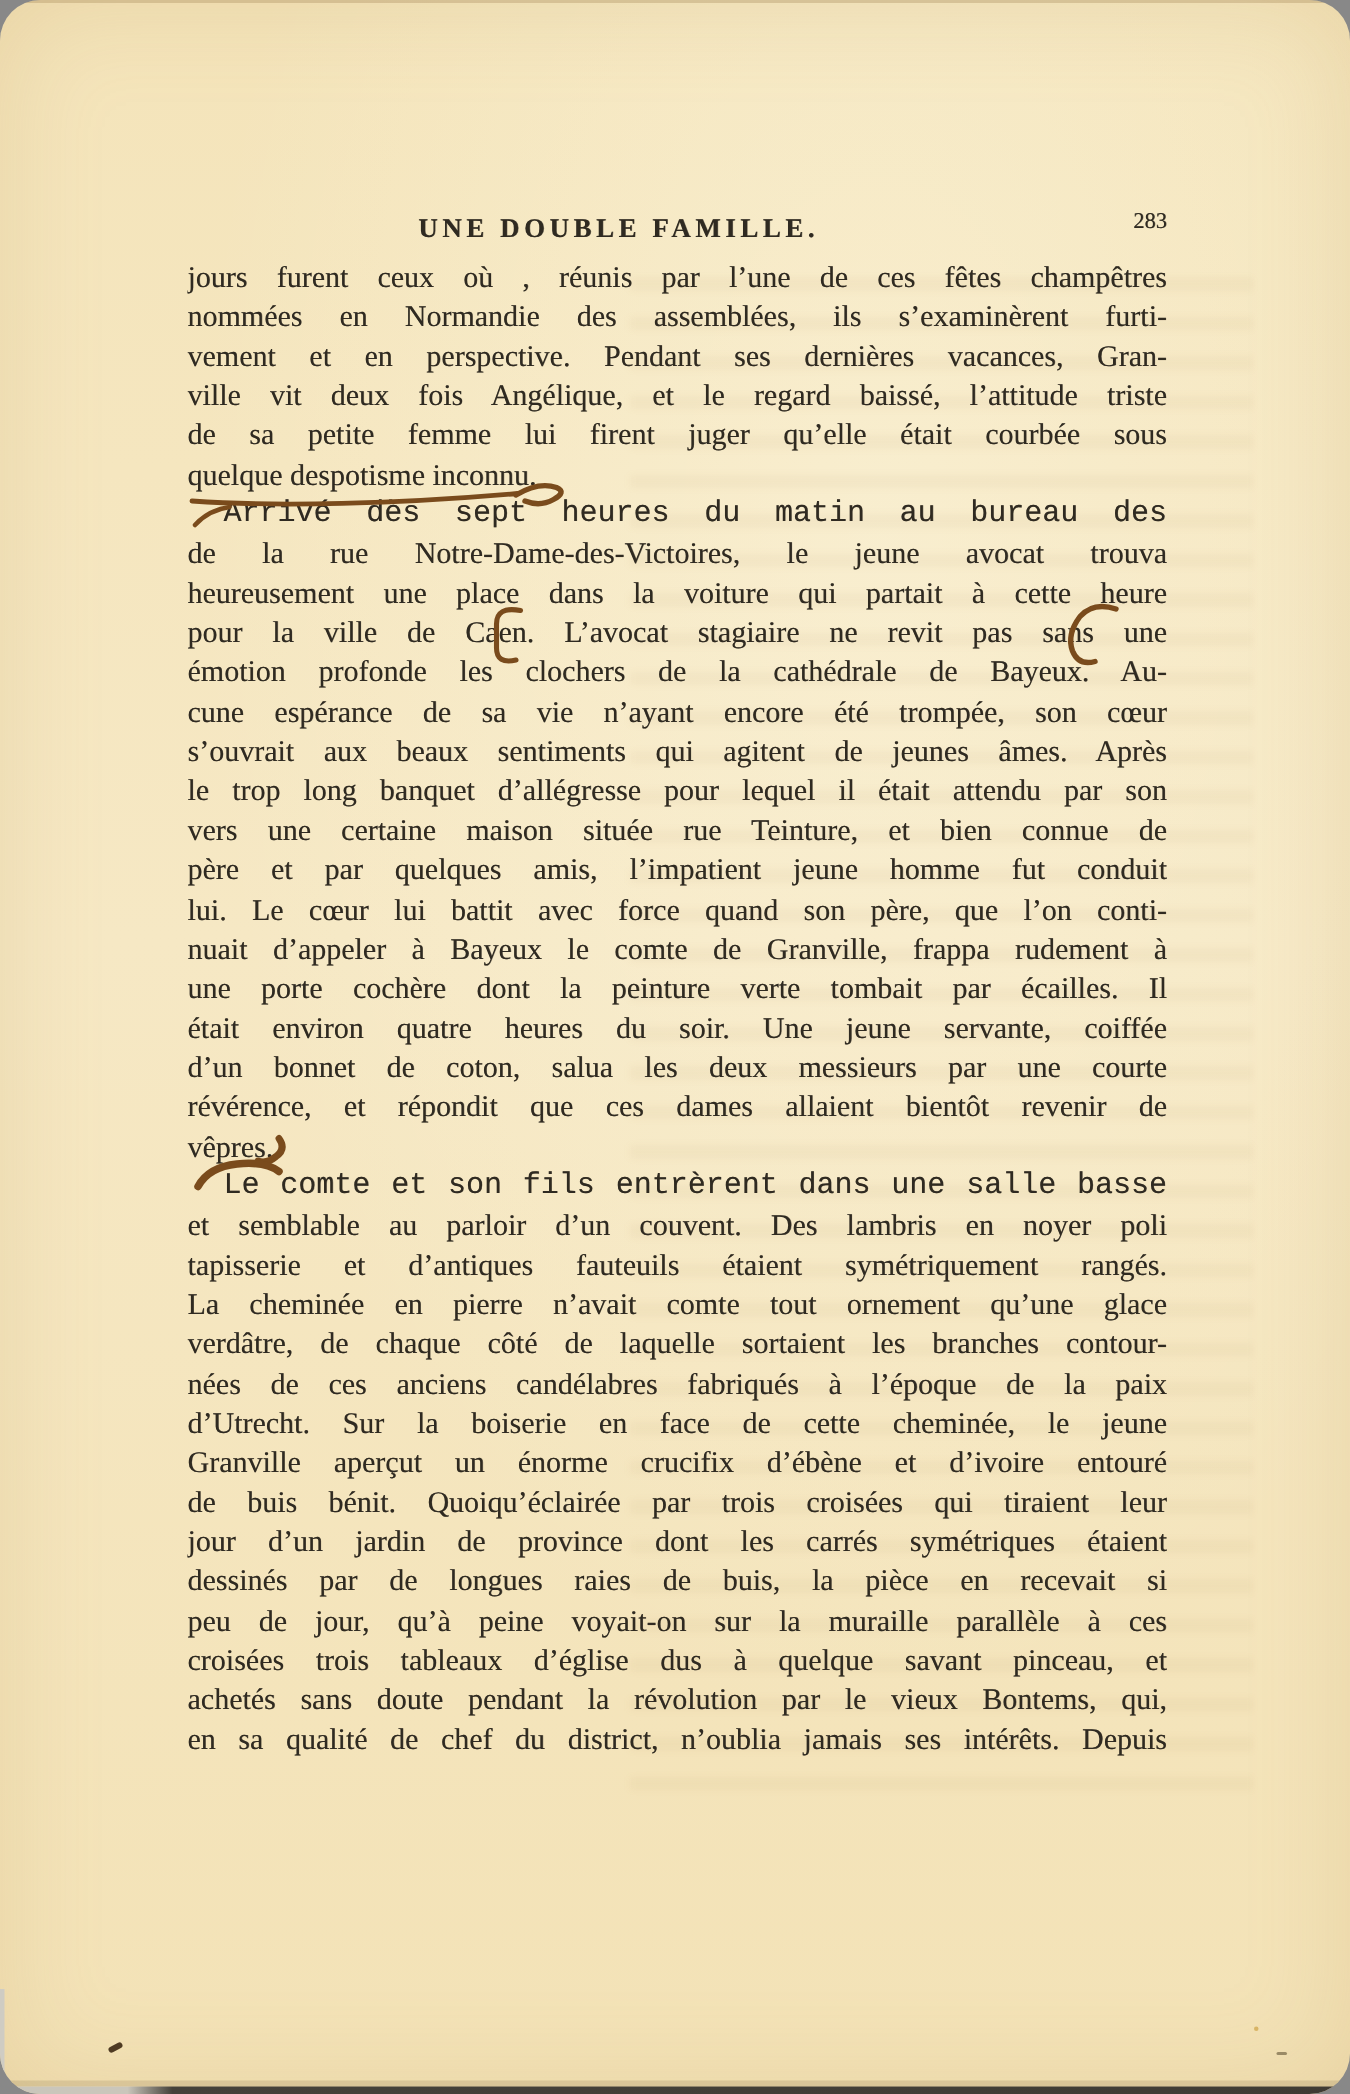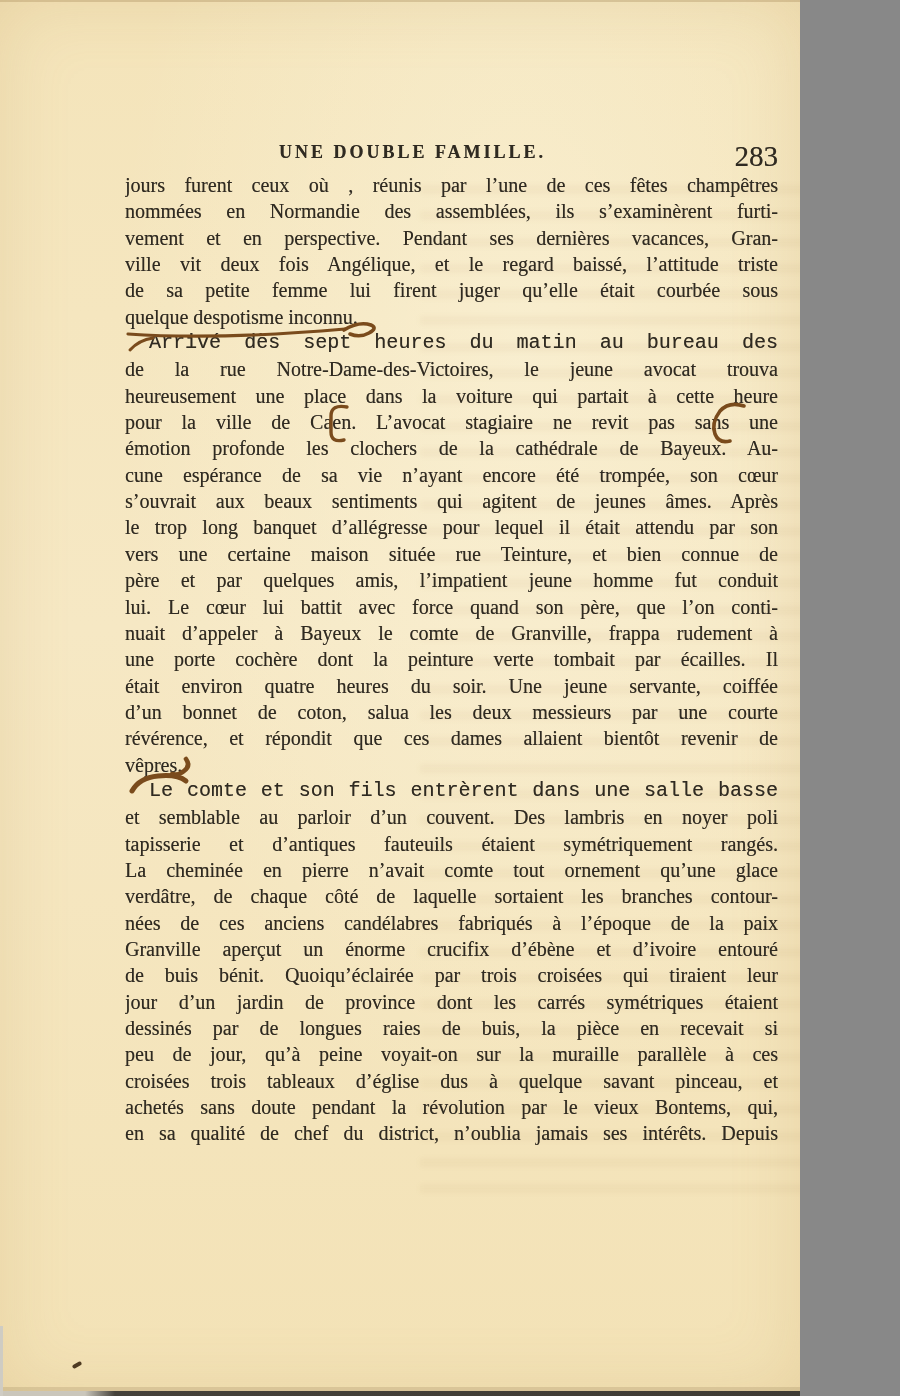--- a/index.html
+++ b/index.html
@@ -1,47 +1,48 @@
 <!DOCTYPE html>
 <html><head>
 <meta charset="utf-8">
 <style>
   html, body { margin: 0; padding: 0; background: #888; }
   .page {
     position: relative;
-    width: 800px;
+    width: 900px;
     height: 1396px;
     overflow: hidden;
     background:
       radial-gradient(ellipse at 65% 25%, rgba(255,252,235,0.35), rgba(255,252,235,0) 55%),
       linear-gradient(180deg, #f4e4ba 0%, #f6e8c4 45%, #f3e2b6 100%);
     box-shadow: inset 0 0 70px rgba(186,146,76,0.20);
     font-family: "Liberation Serif", "DejaVu Serif", serif;
     color: #2f2a21;
+    border-radius: 27px;
   }
   .page::before { 
     content: "";
     position: absolute; left: 0; top: 0; right: 0; height: 2px;
     background: rgba(150,120,70,0.28);
   }
   .header {
     position: absolute;
     left: 125px; top: 140px; width: 653px; height: 30px;
   }
   .running-title {
     position: absolute; left: 0; top: 2px; width: 575px;
     text-align: center;
     font-size: 18px; font-weight: bold;
     letter-spacing: 3px;
     text-shadow: 0.2px 0.2px 0 rgba(47,42,33,0.55);
   }
   .page-number {
     position: absolute; left: 528px; top: 0; width: 125px;
     text-align: right;
-    font-size: 29px;
+    font-size: 15px;
     text-shadow: 0.25px 0.25px 0 rgba(47,42,33,0.55);
   }
   .body-text {
     position: absolute;
     left: 125px; top: 172px; width: 653px;
     font-size: 20px;
     line-height: 26.35px;
     text-shadow: 0.2px 0.2px 0 rgba(47,42,33,0.5);
   }
   .line { height: 26.35px; overflow: hidden; }
@@ -125,20 +126,21 @@
       <div class="line j"><span>était environ quatre heures du soir. Une jeune servante, coiffée</span></div>
       <div class="line j"><span>d’un bonnet de coton, salua les deux messieurs par une courte</span></div>
       <div class="line j"><span>révérence, et répondit que ces dames allaient bientôt revenir de</span></div>
       <div class="line"><span>vêpres.</span></div>
       <div class="line j ind"><span>Le comte et son fils entrèrent dans une salle basse servant de salon,</span></div>
       <div class="line j"><span>et semblable au parloir d’un couvent. Des lambris en noyer poli</span></div>
       <div class="line j"><span>tapisserie et d’antiques fauteuils étaient symétriquement rangés.</span></div>
       <div class="line j"><span>La cheminée en pierre n’avait comte tout ornement qu’une glace</span></div>
       <div class="line j"><span>verdâtre, de chaque côté de laquelle sortaient les branches contour-</span></div>
       <div class="line j"><span>nées de ces anciens candélabres fabriqués à l’époque de la paix</span></div>
+      <div class="line j"><span>d’Utrecht. Sur la boiserie en face de cette cheminée, le jeune</span></div>
       <div class="line j"><span>Granville aperçut un énorme crucifix d’ébène et d’ivoire entouré</span></div>
       <div class="line j"><span>de buis bénit. Quoiqu’éclairée par trois croisées qui tiraient leur</span></div>
       <div class="line j"><span>jour d’un jardin de province dont les carrés symétriques étaient</span></div>
       <div class="line j"><span>dessinés par de longues raies de buis, la pièce en recevait si</span></div>
       <div class="line j"><span>peu de jour, qu’à peine voyait-on sur la muraille parallèle à ces</span></div>
       <div class="line j"><span>croisées trois tableaux d’église dus à quelque savant pinceau, et</span></div>
       <div class="line j"><span>achetés sans doute pendant la révolution par le vieux Bontems, qui,</span></div>
       <div class="line j"><span>en sa qualité de chef du district, n’oublia jamais ses intérêts. Depuis</span></div>
     </div>
 

